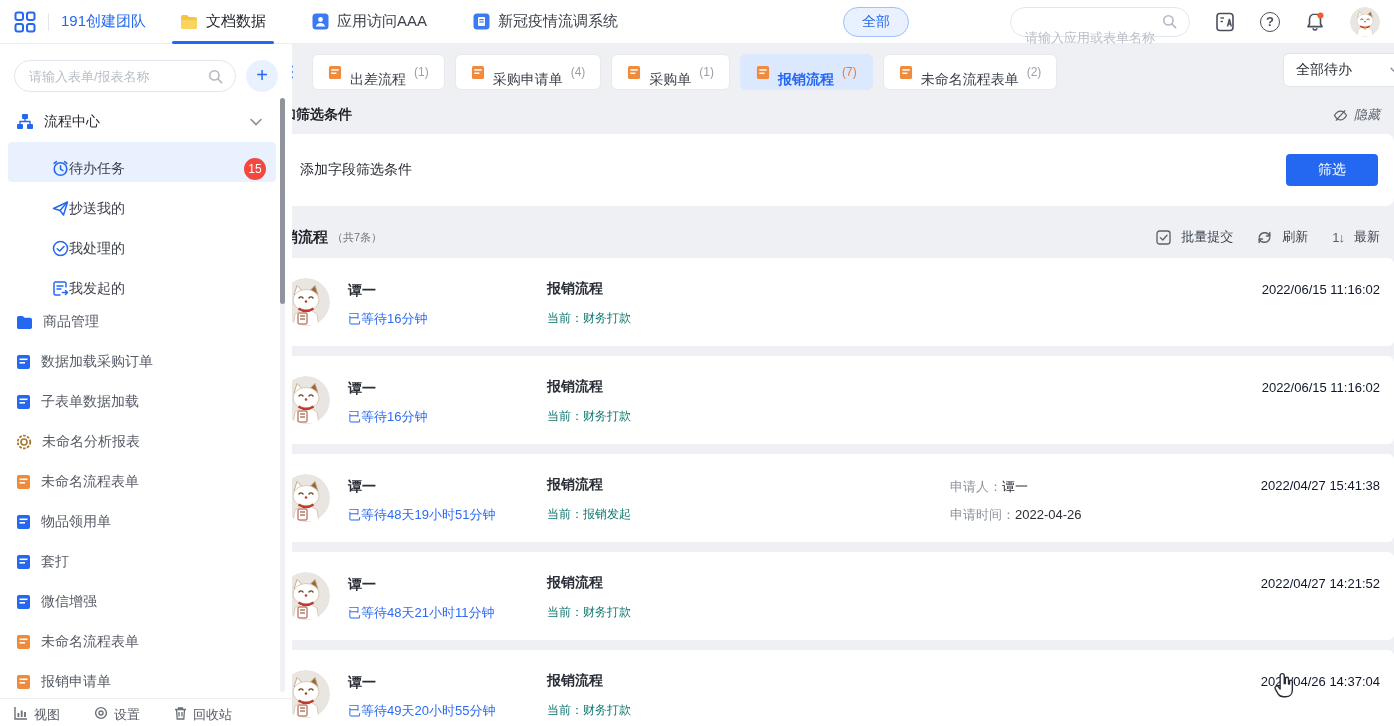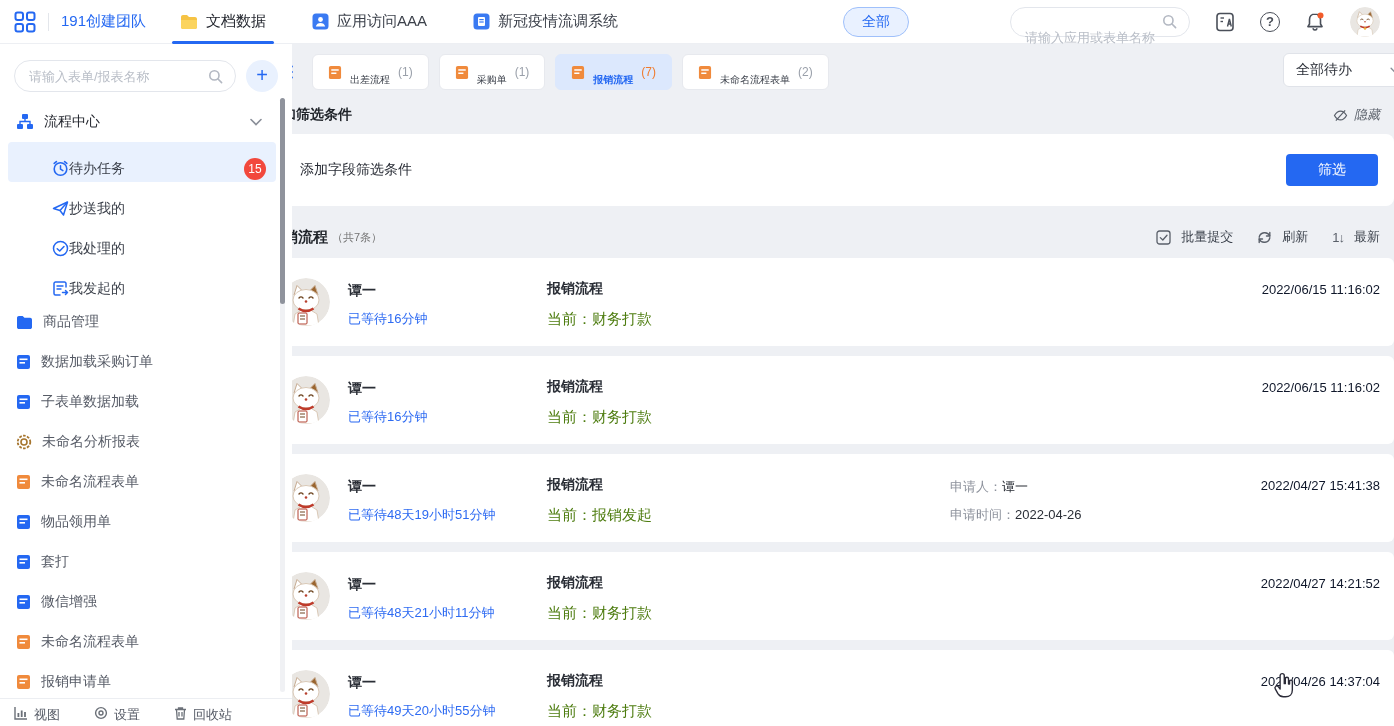--- a/index.html
+++ b/index.html
@@ -61,21 +61,21 @@
     border-radius:3px; }
   .sb-thumb { position:absolute; right:7px; top:54px; width:5px; height:206px; background:#8f939c;
     border-radius:3px; cursor:pointer; }
 
   
   .main { position:absolute; top:44px; left:260px; right:0; bottom:0; overflow:hidden; padding:0 0 0 6px; }
   .m-tabbar { height:50px; display:flex; align-items:center; gap:10px; padding:6px 0 0 8px; position:relative; }
   .filter-toggle { width:22px; height:22px; margin-right:6px; cursor:pointer; flex:0 0 auto; }
   .m-tab { display:flex; align-items:center; gap:8px; height:36px; padding:0 15px; background:#fff;
     border:1px solid #e7e9ee; border-radius:6px; cursor:pointer; white-space:nowrap; }
-  .m-tab .lbl { color:#3c414b; font-size:10px;margin-top:16px; }
+  .m-tab .lbl { color:#3c414b; font-size:14px;margin-top:16px; }
   .m-tab .cnt { color:#9aa0aa; font-size:12px; }
   .m-tab.active { background:#dce8fd; border-color:#dce8fd; }
   .m-tab.active .lbl { color:#2468f2; font-weight:bold; }
   .m-tab.active .cnt { color:#ef7b2e; }
   .status-select { position:absolute; right:-20px; top:9px; width:131px; height:34px; background:#fff;
     border:1px solid #e0e3e9; border-radius:6px; display:flex; align-items:center; gap:10px;
     padding:0 12px; color:#2b2f38; cursor:pointer; }
   .status-select svg { margin-left:auto; }
 
   .f-head { height:40px; display:flex; align-items:center; padding:2px 14px 0 2px; }
@@ -96,21 +96,21 @@
   .l-act { display:flex; align-items:center; gap:10px; color:#3d434d; font-size:13px; cursor:pointer; }
 
   .card { background:#fff; border-radius:6px; height:88px; margin-bottom:10px; position:relative;
     display:flex; align-items:flex-start; padding:20px 16px 0 16px; cursor:pointer; }
   .avatar { width:48px; height:48px; border-radius:50%; overflow:hidden; flex:0 0 auto; }
   .c-col1 { width:217px; padding:4px 0 0 18px; }
   .c-name { font-weight:bold; color:#2a2e36; font-size:14px; }
   .c-wait { color:#2e6bf2; font-size:13px; margin-top:10px; cursor:pointer; }
   .c-col2 { width:403px; padding-top:2px; }
   .c-title { font-weight:bold; color:#2a2e36; font-size:14px; }
-  .c-cur { color:#4d7c0f; font-size:15px; margin-top:12px; }
+  .c-cur { color:#0f766e; font-size:12px; margin-top:12px; }
   .c-col3 { padding-top:4px; font-size:13px; }
   .c-lab { color:#8d929c; }
   .c-val { color:#2a2e36; }
   .c-row2 { margin-top:10px; }
   .c-time { position:absolute; right:14px; top:24px; color:#0f172a; font-size:13px; }
 
   .cursor { position:absolute; left:1270px; top:672px; z-index:99; pointer-events:none; }
 </style>
 </head>
 <body>
@@ -367,20 +367,29 @@
     </svg>
 
     <div class="m-tab">
       <svg width="14" height="15" viewBox="0 0 15 16">
         <rect x="1" y="1" width="13" height="14" rx="2" fill="#f08a3c"></rect>
         <rect x="3.5" y="4.5" width="8" height="1.6" fill="#fff"></rect>
         <rect x="3.5" y="8" width="5.5" height="1.6" fill="#fff"></rect>
       </svg>
       <span class="lbl">出差流程</span>
       <span class="cnt">(1)</span>
+    </div>
+    <div class="m-tab">
+      <svg width="14" height="15" viewBox="0 0 15 16">
+        <rect x="1" y="1" width="13" height="14" rx="2" fill="#f08a3c"></rect>
+        <rect x="3.5" y="4.5" width="8" height="1.6" fill="#fff"></rect>
+        <rect x="3.5" y="8" width="5.5" height="1.6" fill="#fff"></rect>
+      </svg>
+      <span class="lbl">采购申请单</span>
+      <span class="cnt">(4)</span>
     </div>
     <div class="m-tab">
       <svg width="14" height="15" viewBox="0 0 15 16">
         <rect x="1" y="1" width="13" height="14" rx="2" fill="#f08a3c"></rect>
         <rect x="3.5" y="4.5" width="8" height="1.6" fill="#fff"></rect>
         <rect x="3.5" y="8" width="5.5" height="1.6" fill="#fff"></rect>
       </svg>
       <span class="lbl">采购单</span>
       <span class="cnt">(1)</span>
     </div>

